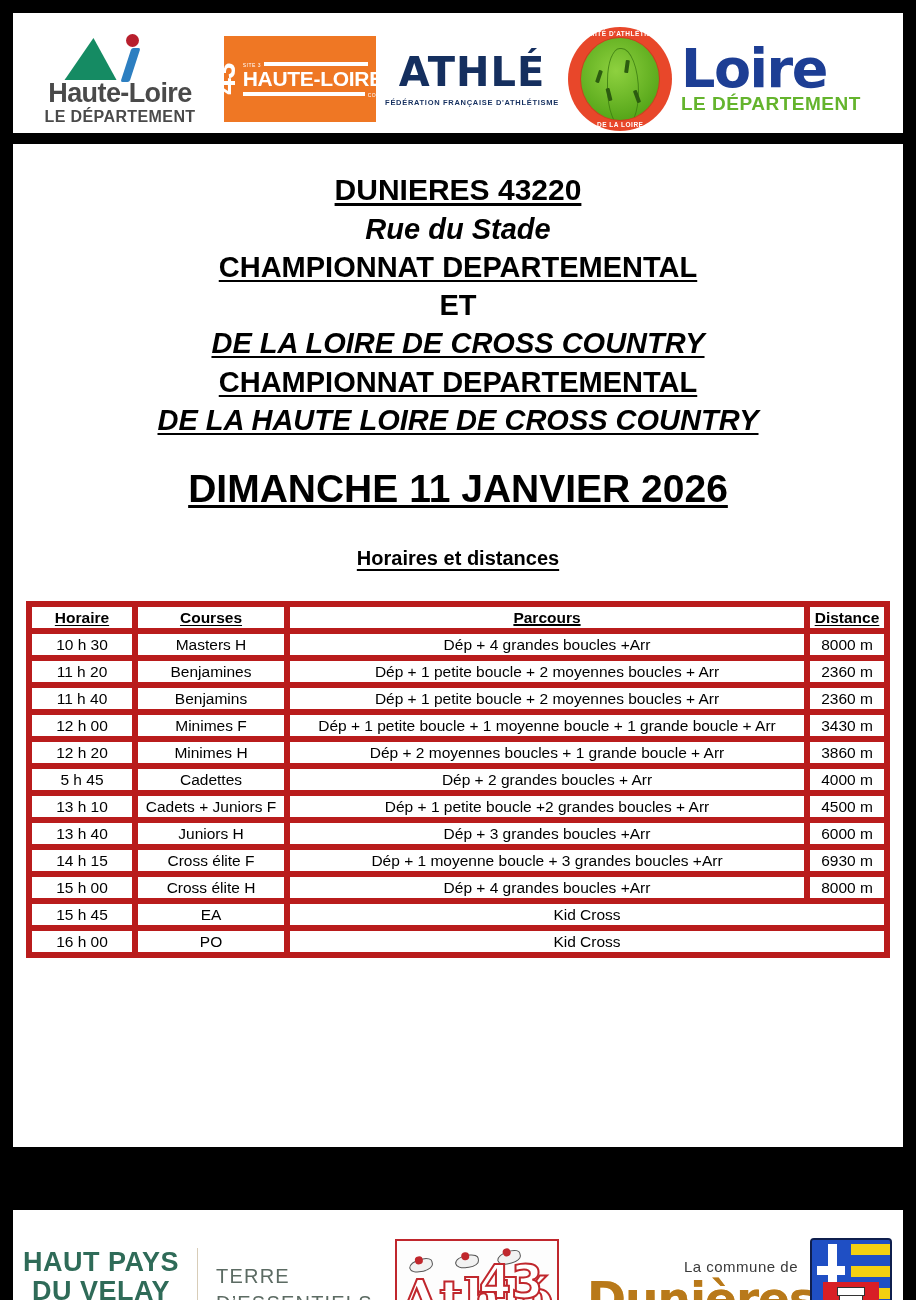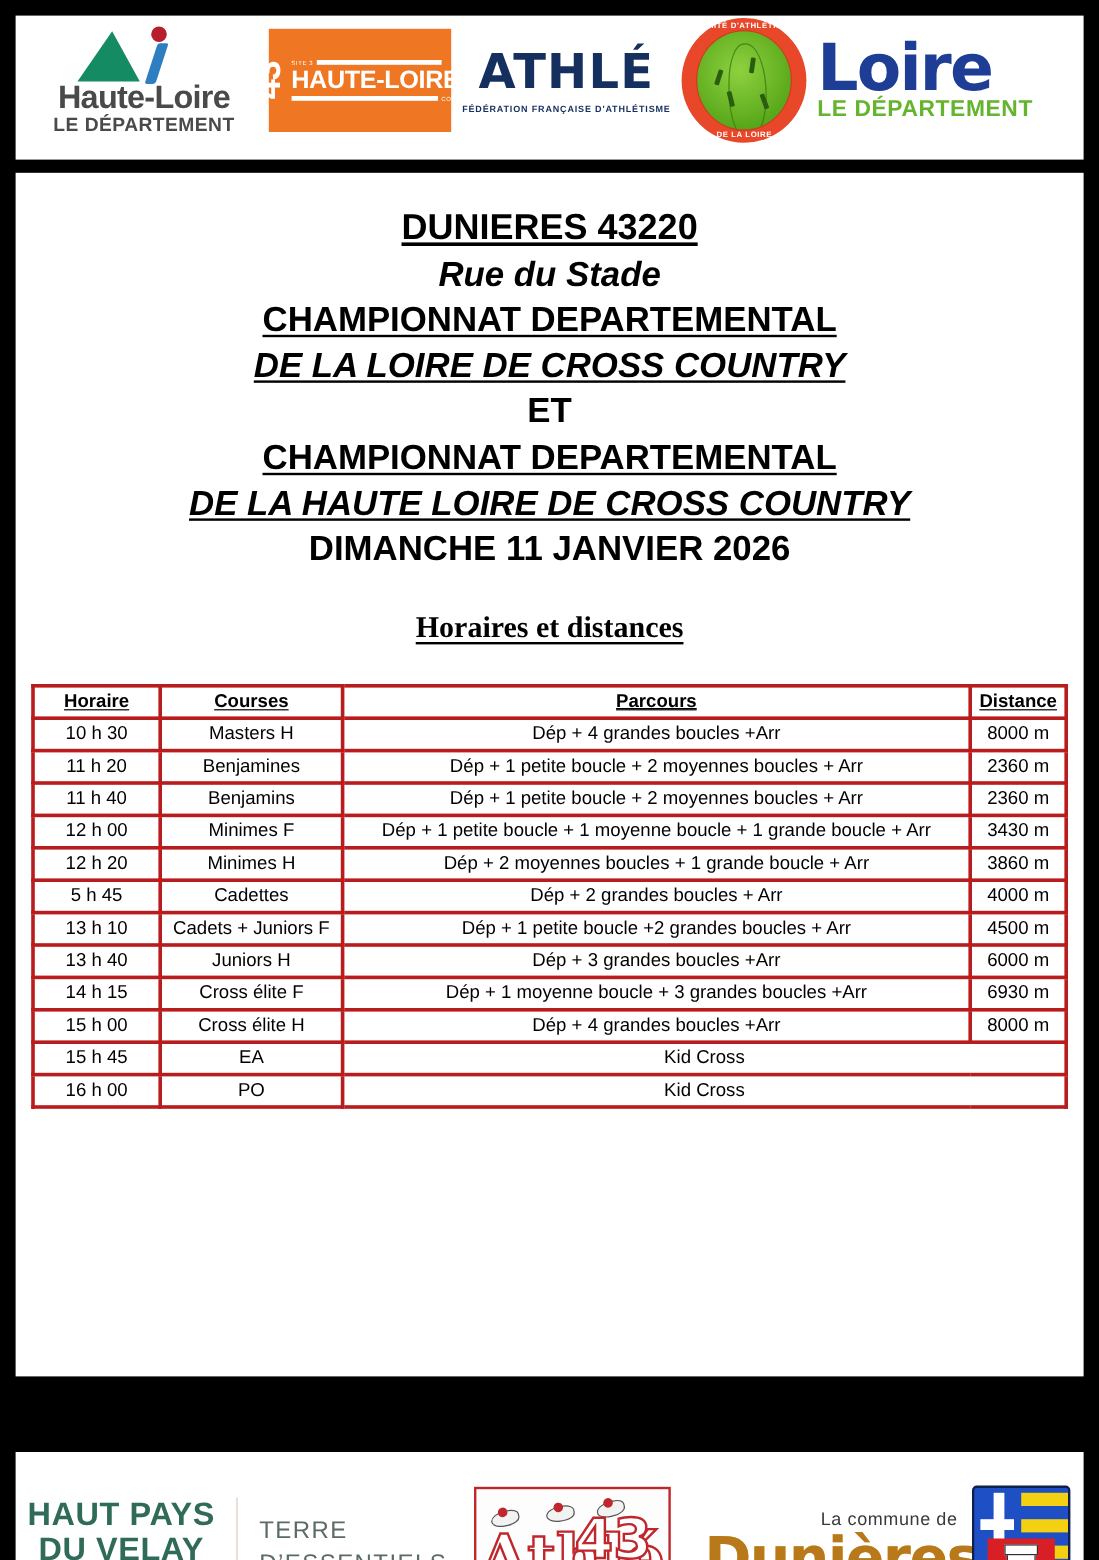--- a/index.html
+++ b/index.html
@@ -27,21 +27,21 @@
 
   
   .header-strip {
     position: absolute;
     left: 13px;
     top: 13px;
     width: 890px;
     height: 120px;
     background: #ffffff;
     display: flex;
-    align-items: flex-start;
+    align-items: flex-end;
     justify-content: space-between;
     box-sizing: border-box;
     padding: 0 12px;
   }
   .logo-slot {
     display: flex;
     align-items: center;
     justify-content: center;
     height: 108px;
   }
@@ -221,38 +221,38 @@
     font-family: "Liberation Sans", sans-serif;
     color: #000000;
     line-height: 1.32;
     white-space: nowrap;
   }
   .t-city  { font-size: 30px; font-weight: bold; text-decoration: underline; text-underline-offset: 3px; }
   .t-street{ font-size: 29px; font-weight: bold; font-style: italic; }
   .t-champ { font-size: 29px; font-weight: bold; text-decoration: underline; text-underline-offset: 3px; }
   .t-dept  { font-size: 29px; font-weight: bold; font-style: italic; text-decoration: underline; text-underline-offset: 3px; }
   .t-et    { font-size: 29px; font-weight: bold; }
-  .t-date  { font-size: 29px; font-weight: bold; text-underline-offset: 3px; }
-  .t-sub   { font-size: 25px; font-weight: bold; text-decoration: underline; text-underline-offset: 4px; margin-top: 30px; display:inline-block;font-family:Liberation Serif, serif; }
+  .t-date  { font-size: 39px; font-weight: bold; text-decoration: underline; text-underline-offset: 3px; margin-top: 24px; }
+  .t-sub   { font-size: 20px; font-weight: bold; text-decoration: underline; text-underline-offset: 4px; margin-top: 30px; display:inline-block; }
 
   
   .table-wrap {
     margin: 30px auto 0 auto;
     width: 864px;
   }
   table.schedule {
     border-collapse: collapse;
     width: 100%;
     table-layout: fixed;
     font-family: "Liberation Sans", sans-serif;
     font-size: 15.5px;
     color: #000000;
   }
   table.schedule td, table.schedule th {
-    border: 3px solid #b91c1c;
+    border: 6px solid #b91c1c;
     height: 27px;
     padding: 0 4px;
     box-sizing: border-box;
   }
   table.schedule th {
     font-weight: normal;
     text-align: center;
   }
   table.schedule th span.hdr {
     text-decoration: underline;
@@ -489,22 +489,22 @@
     </div>
 
   </div>
 
   <div class="content">
 
     <div class="titles">
       <div class="tline t-city">DUNIERES 43220</div>
       <div class="tline t-street">Rue du Stade</div>
       <div class="tline t-champ">CHAMPIONNAT DEPARTEMENTAL</div>
+      <div class="tline t-et">ET</div>
       <div class="tline t-dept">DE LA LOIRE DE CROSS COUNTRY</div>
-      <div class="tline t-et">ET</div>
       <div class="tline t-champ">CHAMPIONNAT DEPARTEMENTAL</div>
       <div class="tline t-dept">DE LA HAUTE LOIRE DE CROSS COUNTRY</div>
       <div class="tline t-date">DIMANCHE 11 JANVIER 2026</div>
       <div class="tline"><span class="t-sub">Horaires et distances</span></div>
     </div>
 
     <div class="table-wrap">
       <table class="schedule">
         <thead>
           <tr>

